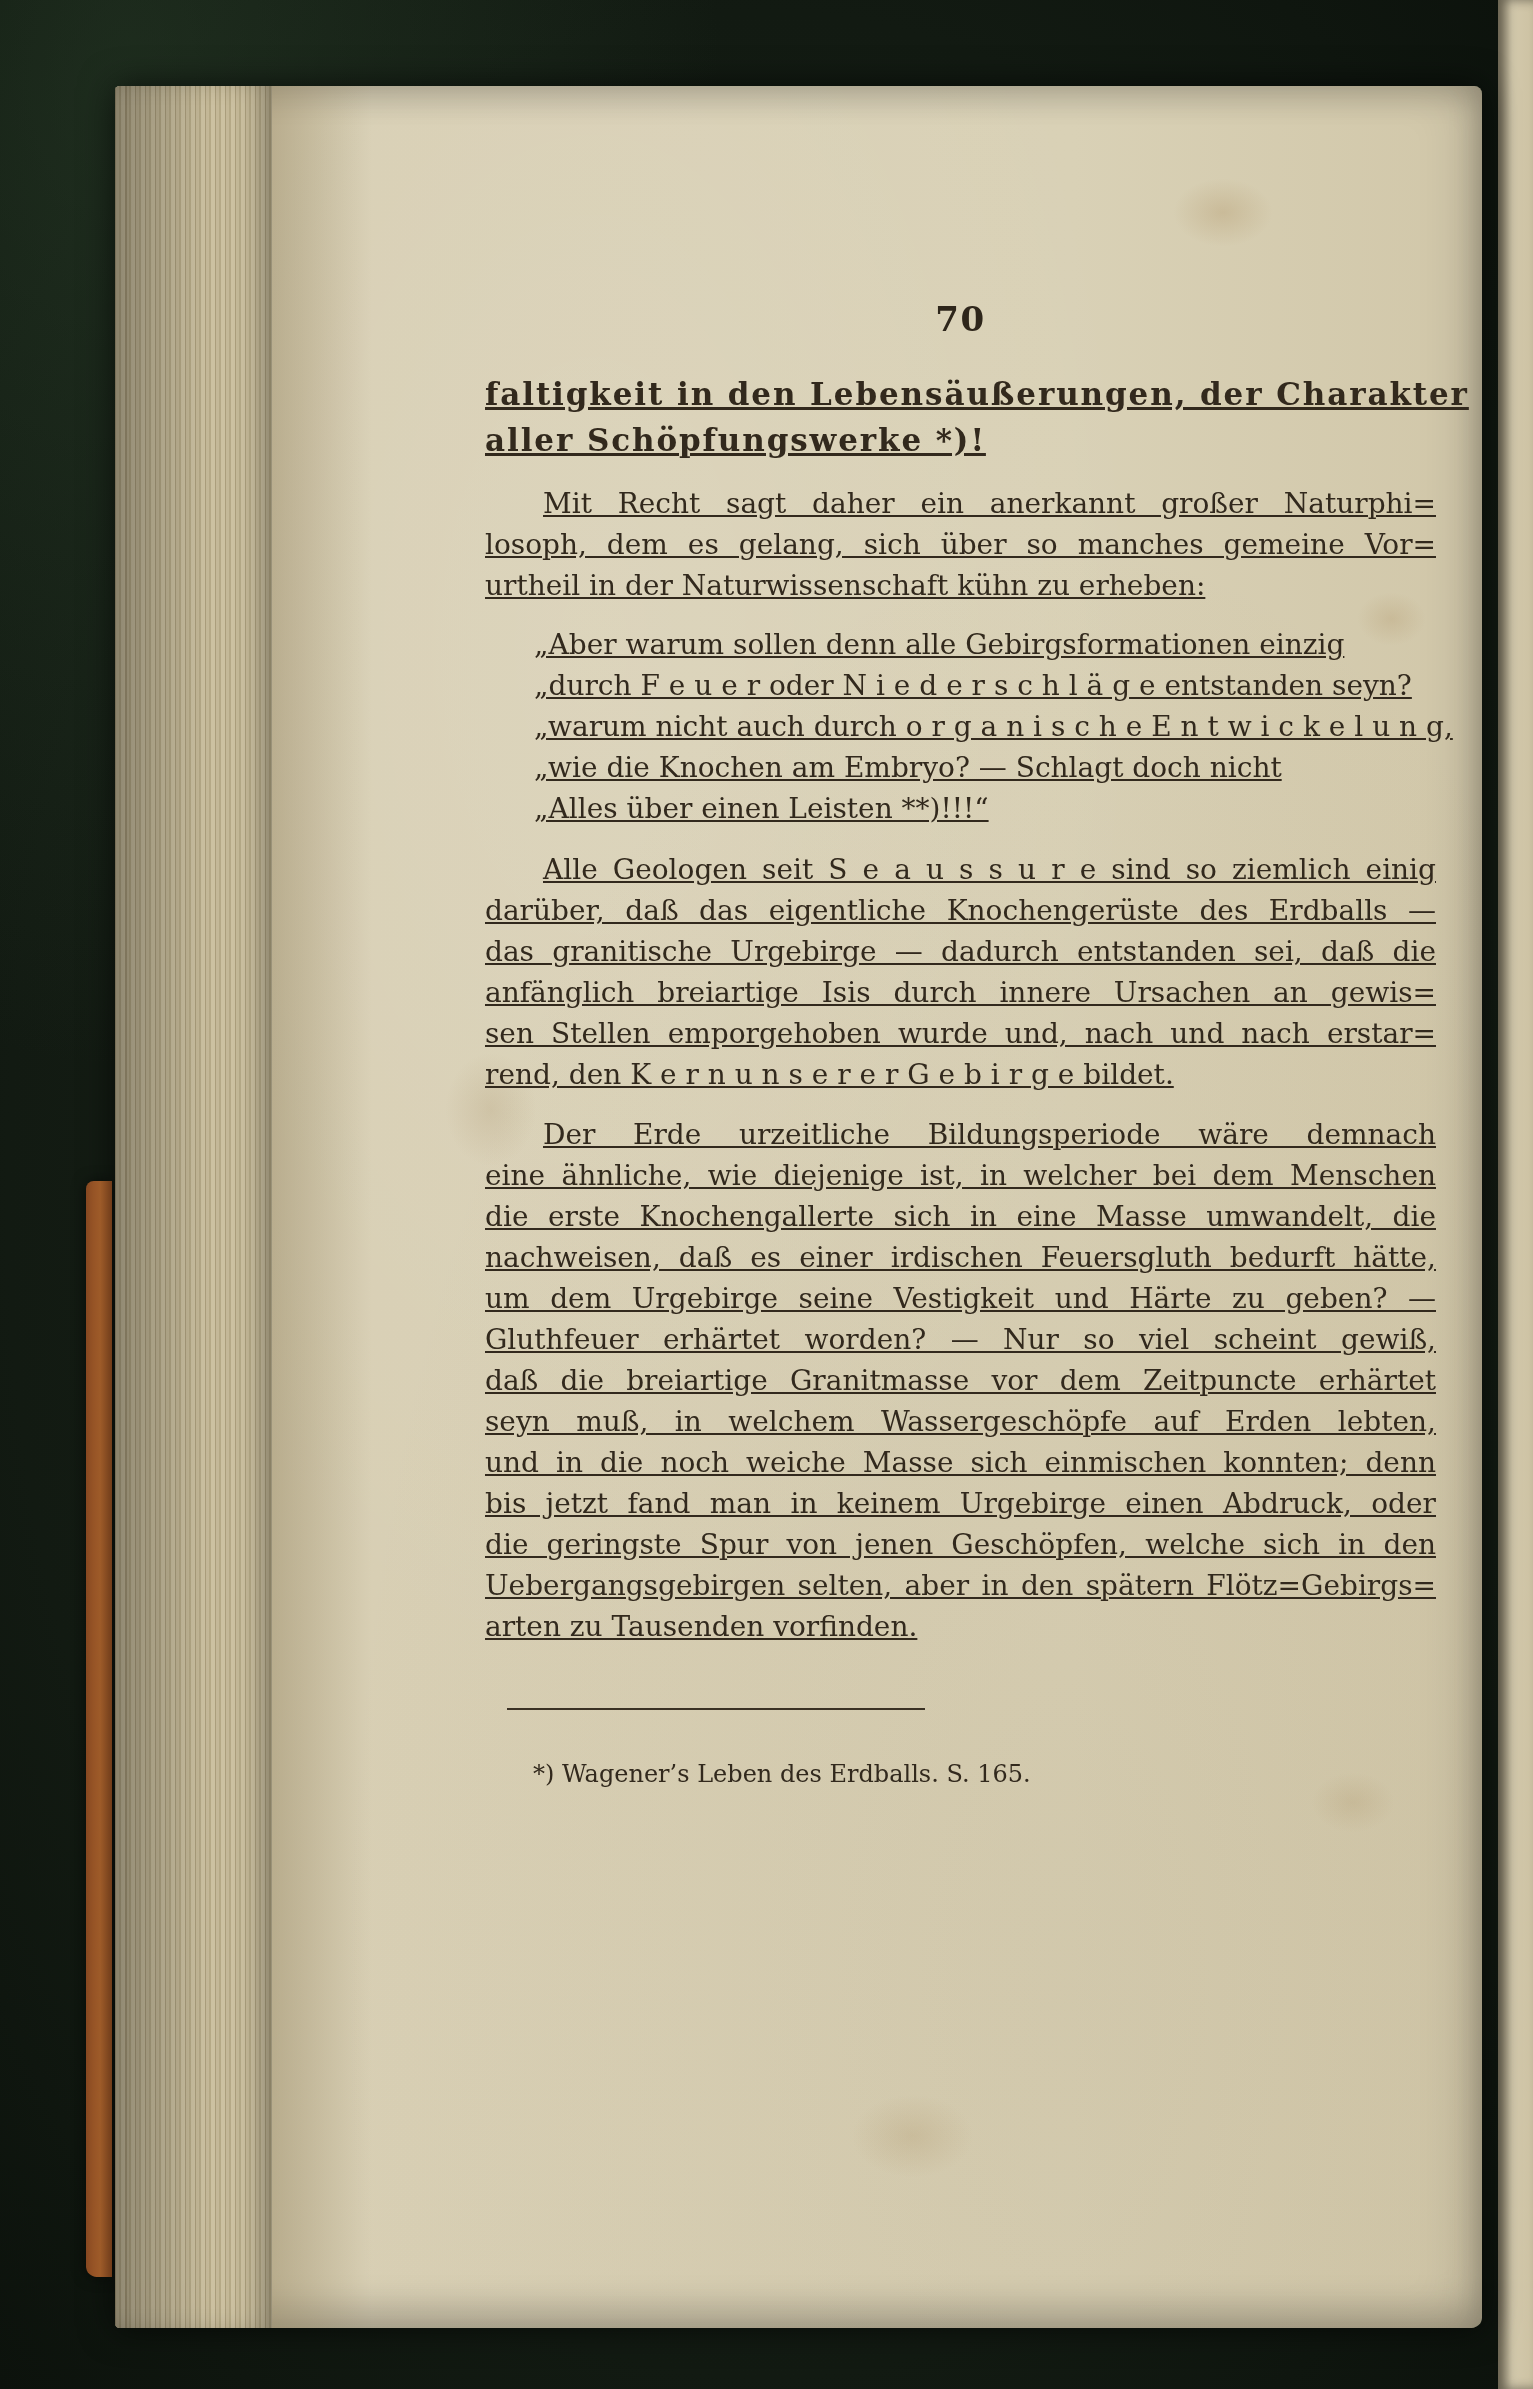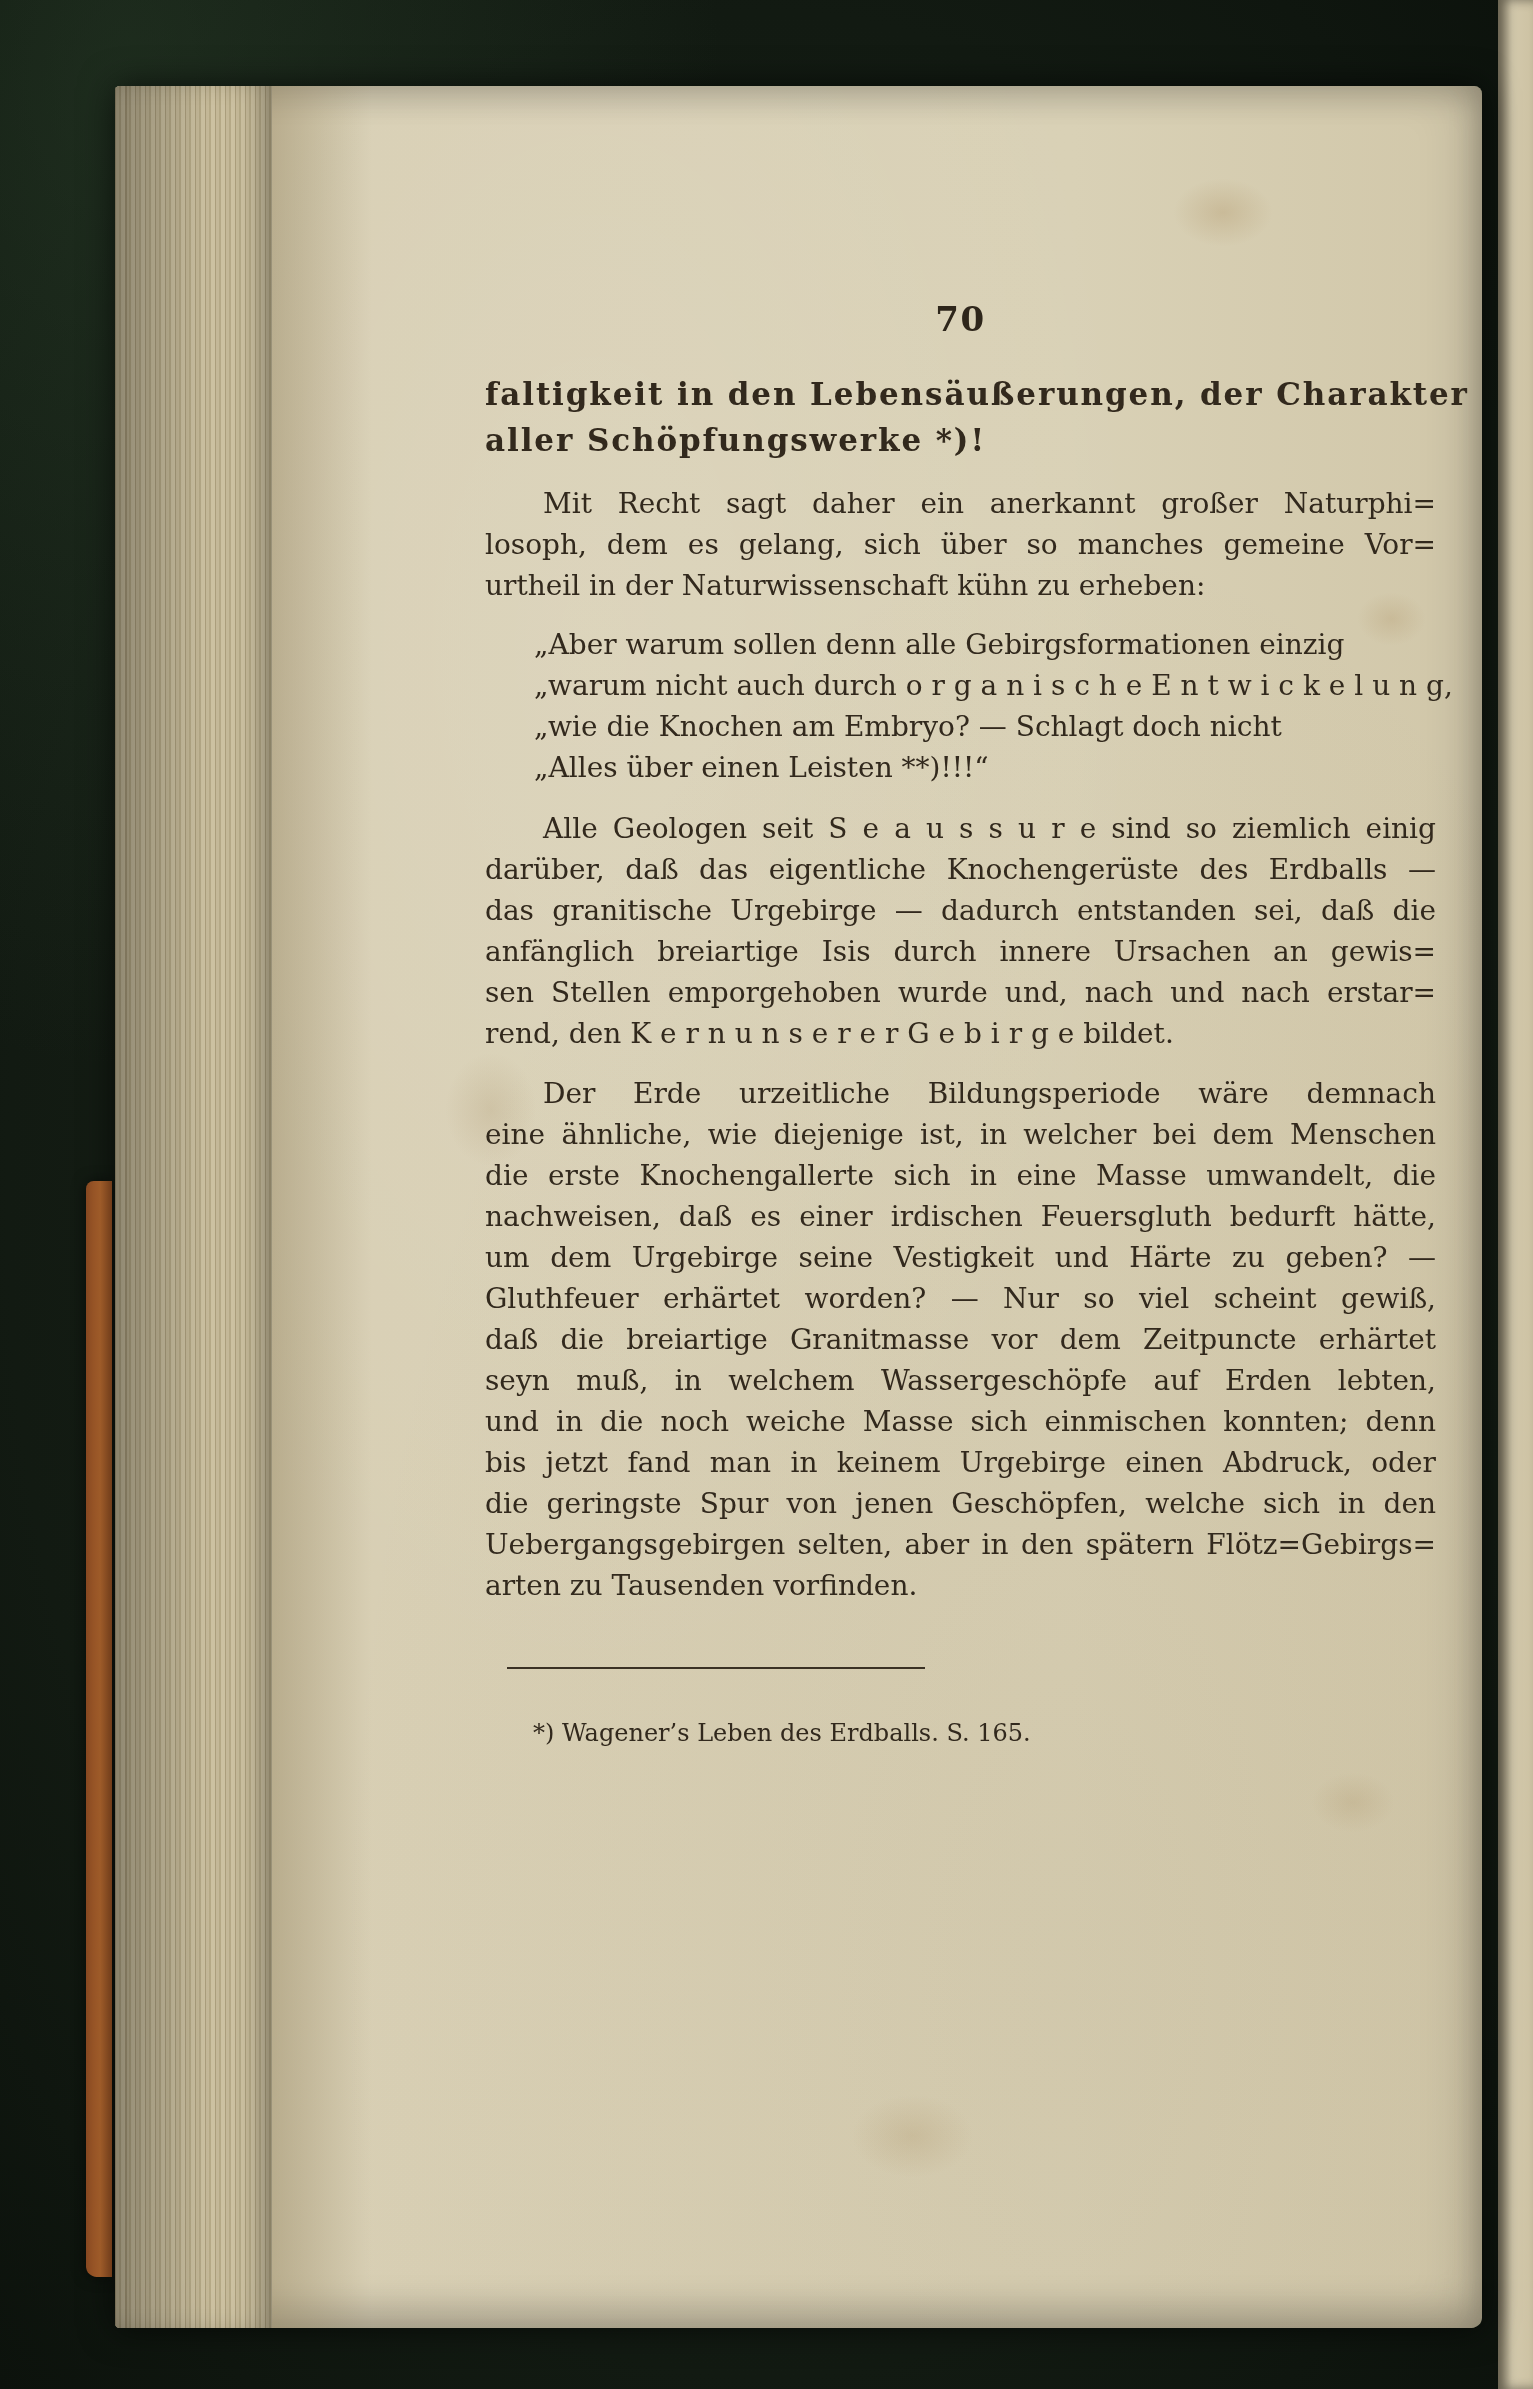--- a/index.html
+++ b/index.html
@@ -113,21 +113,21 @@
 
   .page-number {
     text-align: center;
     font-size: 34px;
     font-weight: bold;
     letter-spacing: 1.5px;
     margin-bottom: 32px;
     color: #2e261b;
   }
 
-  .para { font-size: 28px; line-height: 41px; }
+  .para { font-size: 28px; line-height: 41px; text-decoration: underline; }
 
   .para .line {
     text-align: justify;
     text-align-last: justify;
     white-space: nowrap;
   }
   .para .line:last-child { text-align-last: left; }
 
   
   .para-lead {
@@ -189,20 +189,21 @@
         </div>
 
       <div class="para para-body">
           <div class="line">Mit Recht sagt daher ein anerkannt großer Naturphi=</div>
           <div class="line">losoph, dem es gelang, sich über so manches gemeine Vor=</div>
           <div class="line">urtheil in der Naturwissenschaft kühn zu erheben:</div>
         </div>
 
       <div class="para blockquote">
           <div class="line">„Aber warum sollen denn alle Gebirgsformationen einzig</div>
+          <div class="line">„durch F e u e r  oder  N i e d e r s c h l ä g e  entstanden seyn?</div>
           <div class="line">„warum nicht auch durch o r g a n i s c h e  E n t w i c k e l u n g,</div>
           <div class="line">„wie die Knochen am Embryo? —  Schlagt doch nicht</div>
           <div class="line">„Alles über einen Leisten **)!!!“</div>
         </div>
 
       <div class="para para-body">
           <div class="line">Alle Geologen seit S e a u s s u r e  sind so ziemlich einig</div>
           <div class="line">darüber, daß das eigentliche Knochengerüste des Erdballs —</div>
           <div class="line">das granitische Urgebirge — dadurch entstanden sei, daß die</div>
           <div class="line">anfänglich breiartige Isis durch innere Ursachen an gewis=</div>

